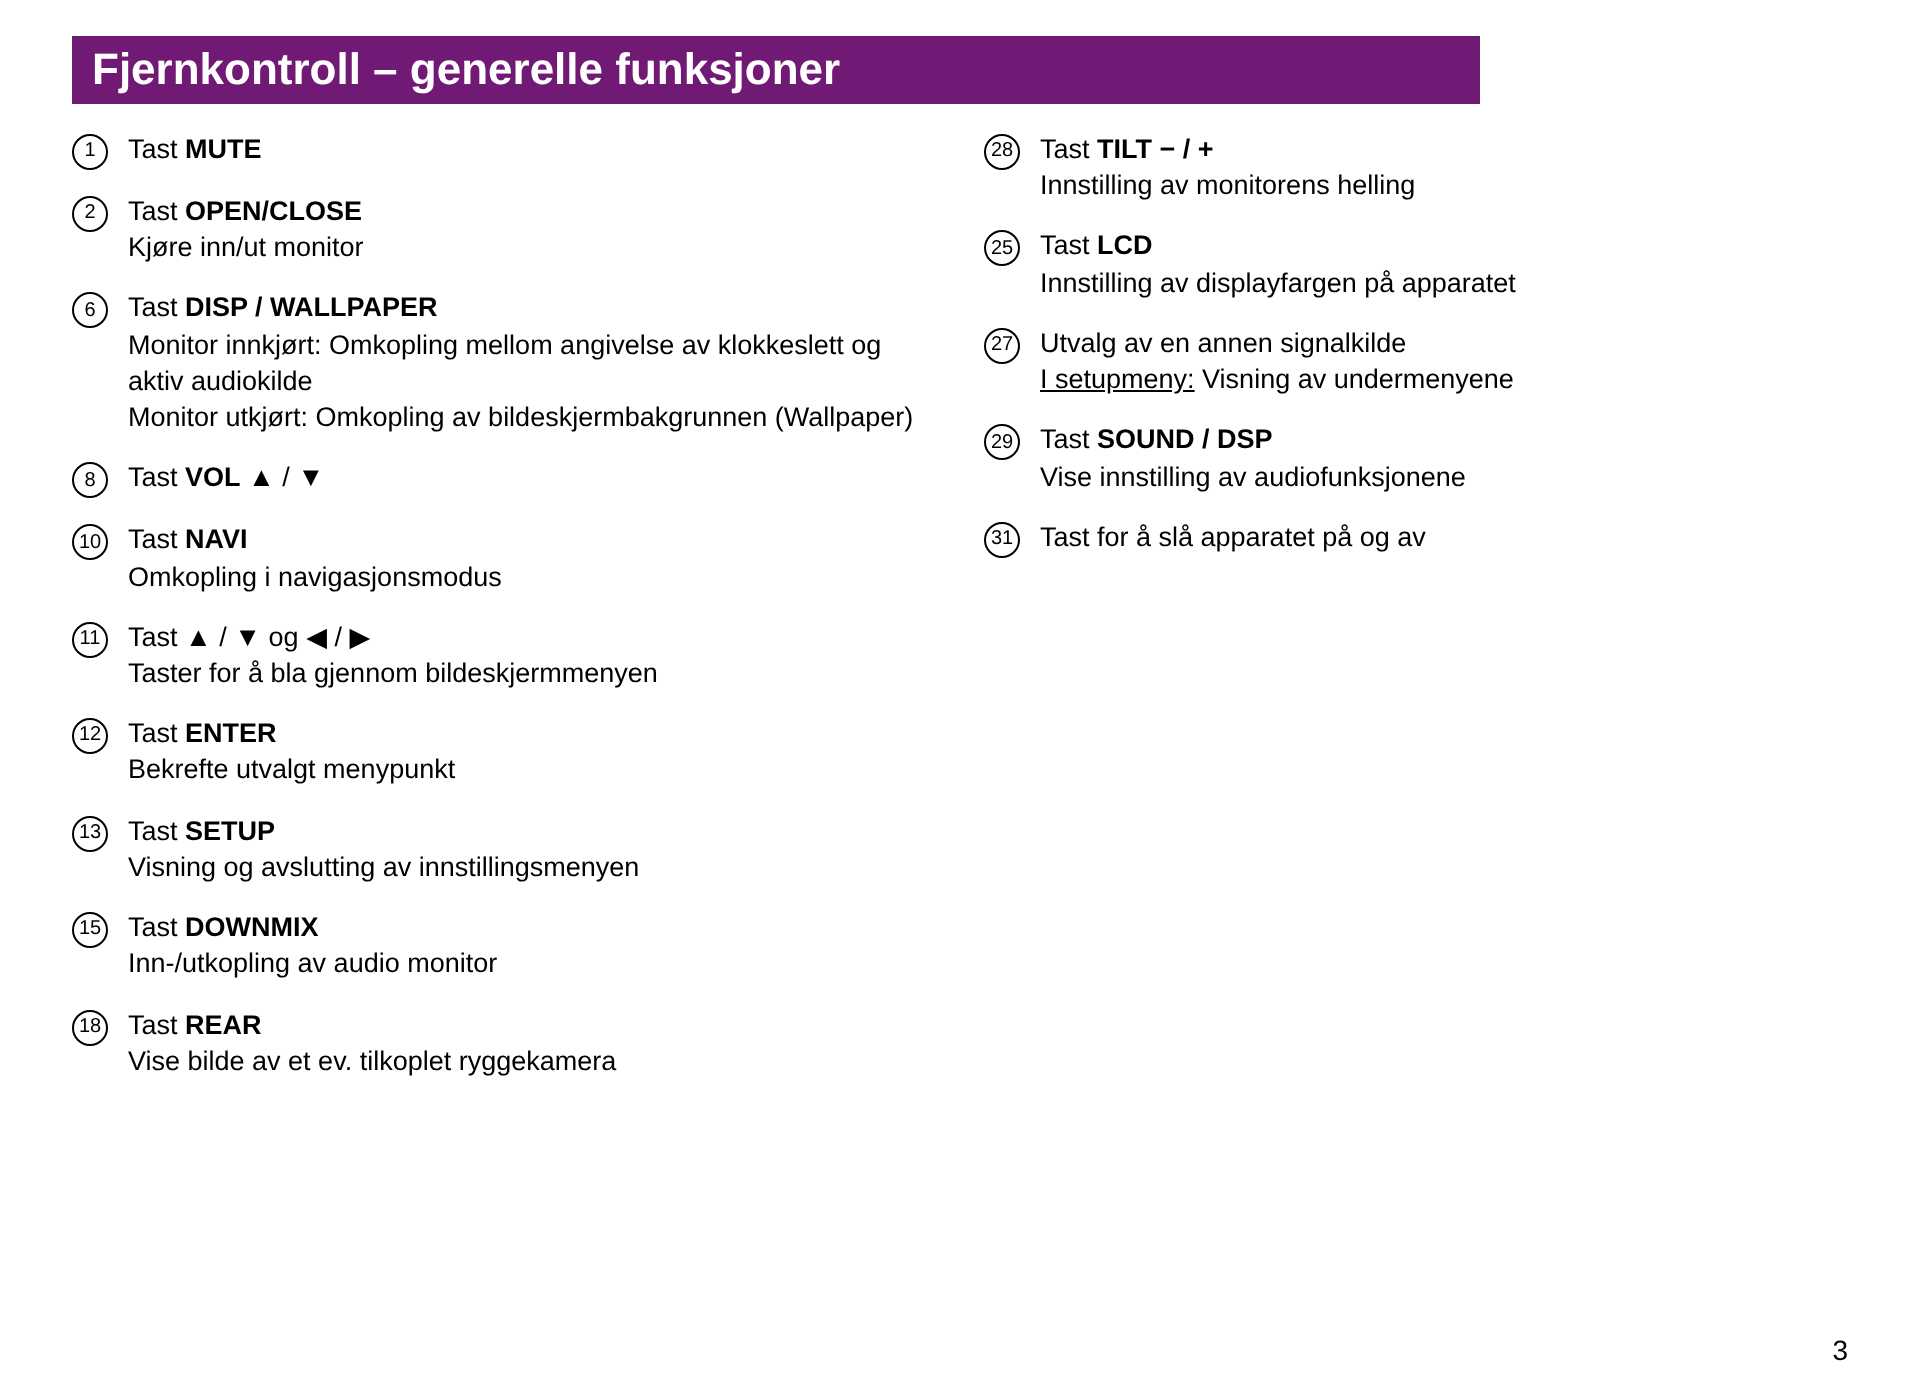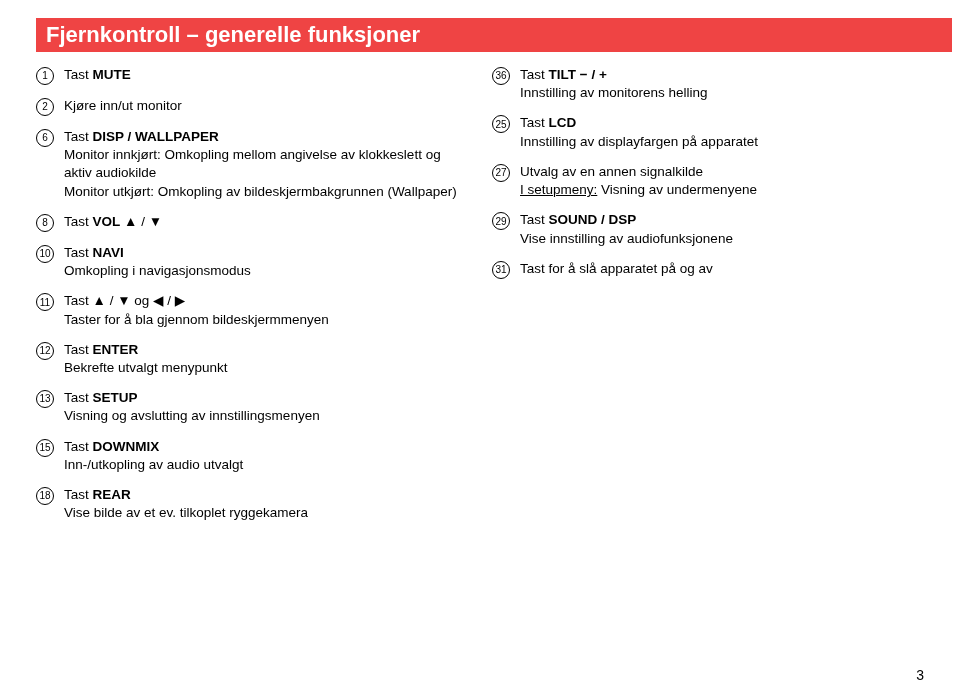--- a/index.html
+++ b/index.html
@@ -6,27 +6,27 @@
   body {
     font-family: Arial, Helvetica, sans-serif;
     width: 960px;
     height: 695px;
     background: #fff;
     color: #000;
     padding: 18px 36px 0 36px;
     position: relative;
   }
   .header-bar {
-    background: #ef4444;
+    background: #701a75;
     color: #fff;
     font-size: 22px;
     font-weight: bold;
     padding: 4px 10px;
     margin-bottom: 14px;
-    width: 916px;
+    width: 704px;
   }
   .columns {
     display: flex;
     gap: 24px;
   }
   .col { flex: 1; }
   .item {
     display: flex;
     align-items: flex-start;
     margin-bottom: 12px;
@@ -83,20 +83,21 @@
   <div class="col" id="col-left">
       <div class="item">
         <div class="num-circle">1</div>
         <div class="body-text">
           <span class="title-line">Tast <b>MUTE</b></span>
         </div>
       </div>
       <div class="item">
         <div class="num-circle">2</div>
         <div class="body-text">
+          <span class="title-line">Tast <b>OPEN/CLOSE</b></span>
           <span class="desc-line">Kjøre inn/ut monitor</span>
         </div>
       </div>
       <div class="item">
         <div class="num-circle">6</div>
         <div class="body-text">
           <span class="title-line">Tast <b>DISP / WALLPAPER</b></span>
           <span class="desc-line">Monitor innkjørt: Omkopling mellom angivelse av klokkeslett og aktiv audiokilde<br>Monitor utkjørt: Omkopling av bildeskjermbakgrunnen (Wallpaper)</span>
         </div>
       </div>
@@ -131,34 +132,34 @@
         <div class="num-circle">13</div>
         <div class="body-text">
           <span class="title-line">Tast <b>SETUP</b></span>
           <span class="desc-line">Visning og avslutting av innstillingsmenyen</span>
         </div>
       </div>
       <div class="item">
         <div class="num-circle">15</div>
         <div class="body-text">
           <span class="title-line">Tast <b>DOWNMIX</b></span>
-          <span class="desc-line">Inn-/utkopling av audio utvalgt</span>
+          <span class="desc-line">Inn-/utkopling av audio monitor</span>
         </div>
       </div>
       <div class="item">
         <div class="num-circle">18</div>
         <div class="body-text">
           <span class="title-line">Tast <b>REAR</b></span>
           <span class="desc-line">Vise bilde av et ev. tilkoplet ryggekamera</span>
         </div>
       </div>
     </div>
   <div class="col" id="col-right">
       <div class="item">
-        <div class="num-circle">36</div>
+        <div class="num-circle">28</div>
         <div class="body-text">
           <span class="title-line">Tast <b>TILT − / +</b></span>
           <span class="desc-line">Innstilling av monitorens helling</span>
         </div>
       </div>
       <div class="item">
         <div class="num-circle">25</div>
         <div class="body-text">
           <span class="title-line">Tast <b>LCD</b></span>
           <span class="desc-line">Innstilling av displayfargen på apparatet</span>

